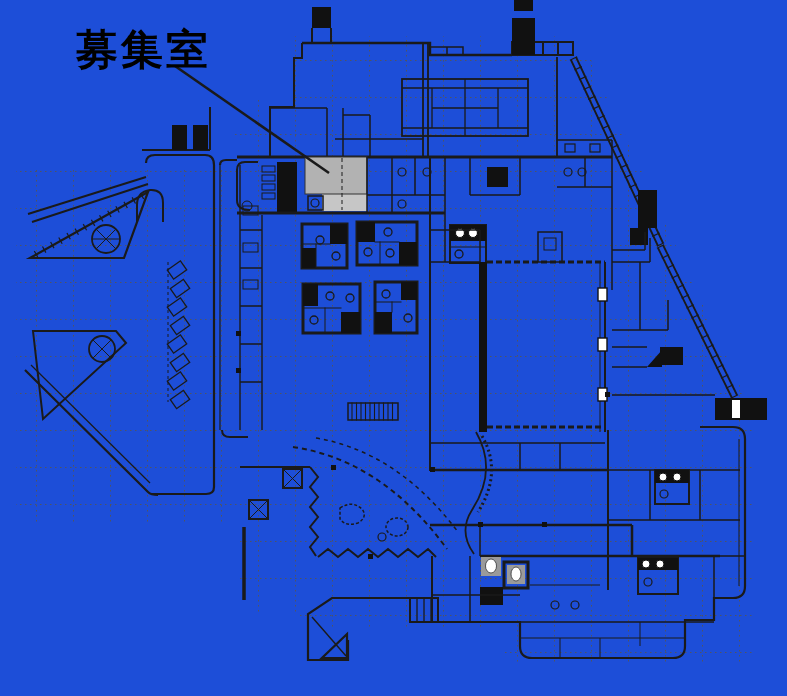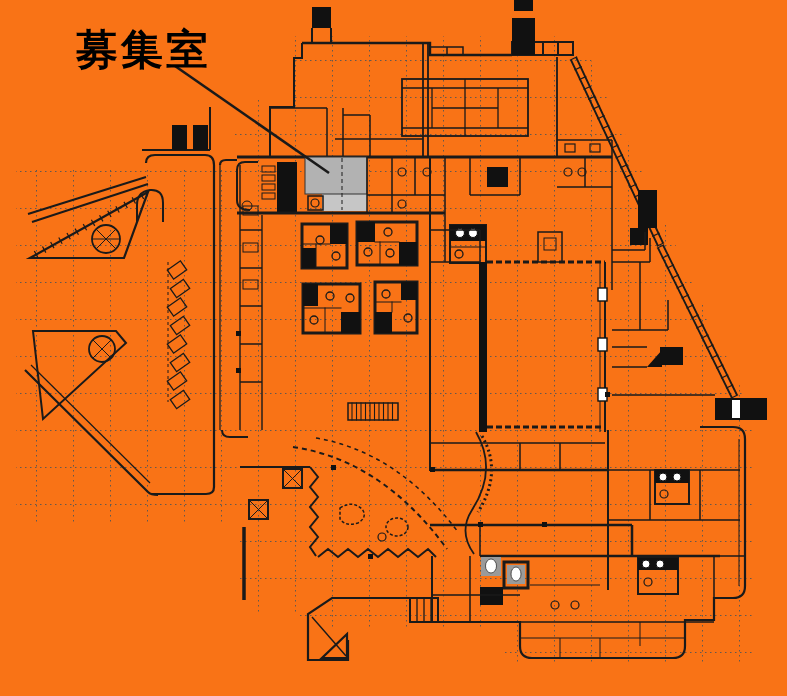--- a/index.html
+++ b/index.html
@@ -1,16 +1,16 @@
 <!DOCTYPE html>
 <html><head>
 <meta charset="utf-8">
 <style>
   html,body{margin:0;padding:0;background:#fff;}
-  .stage{position:relative;width:787px;height:696px;background:#f97316;overflow:hidden;
+  .stage{position:relative;width:787px;height:696px;background:#1d4ed8;overflow:hidden;
          font-family:"Liberation Sans","DejaVu Sans",sans-serif;}
   svg{position:absolute;left:0;top:0;}
   .ln{stroke:#1a1a1a;fill:none;}
   .blk{fill:#111111;stroke:none;}
   .room-label{font-weight:bold;font-size:42px;letter-spacing:3px;fill:#000;}
 </style>
 </head>
 <body>
 
 <div class="stage">

